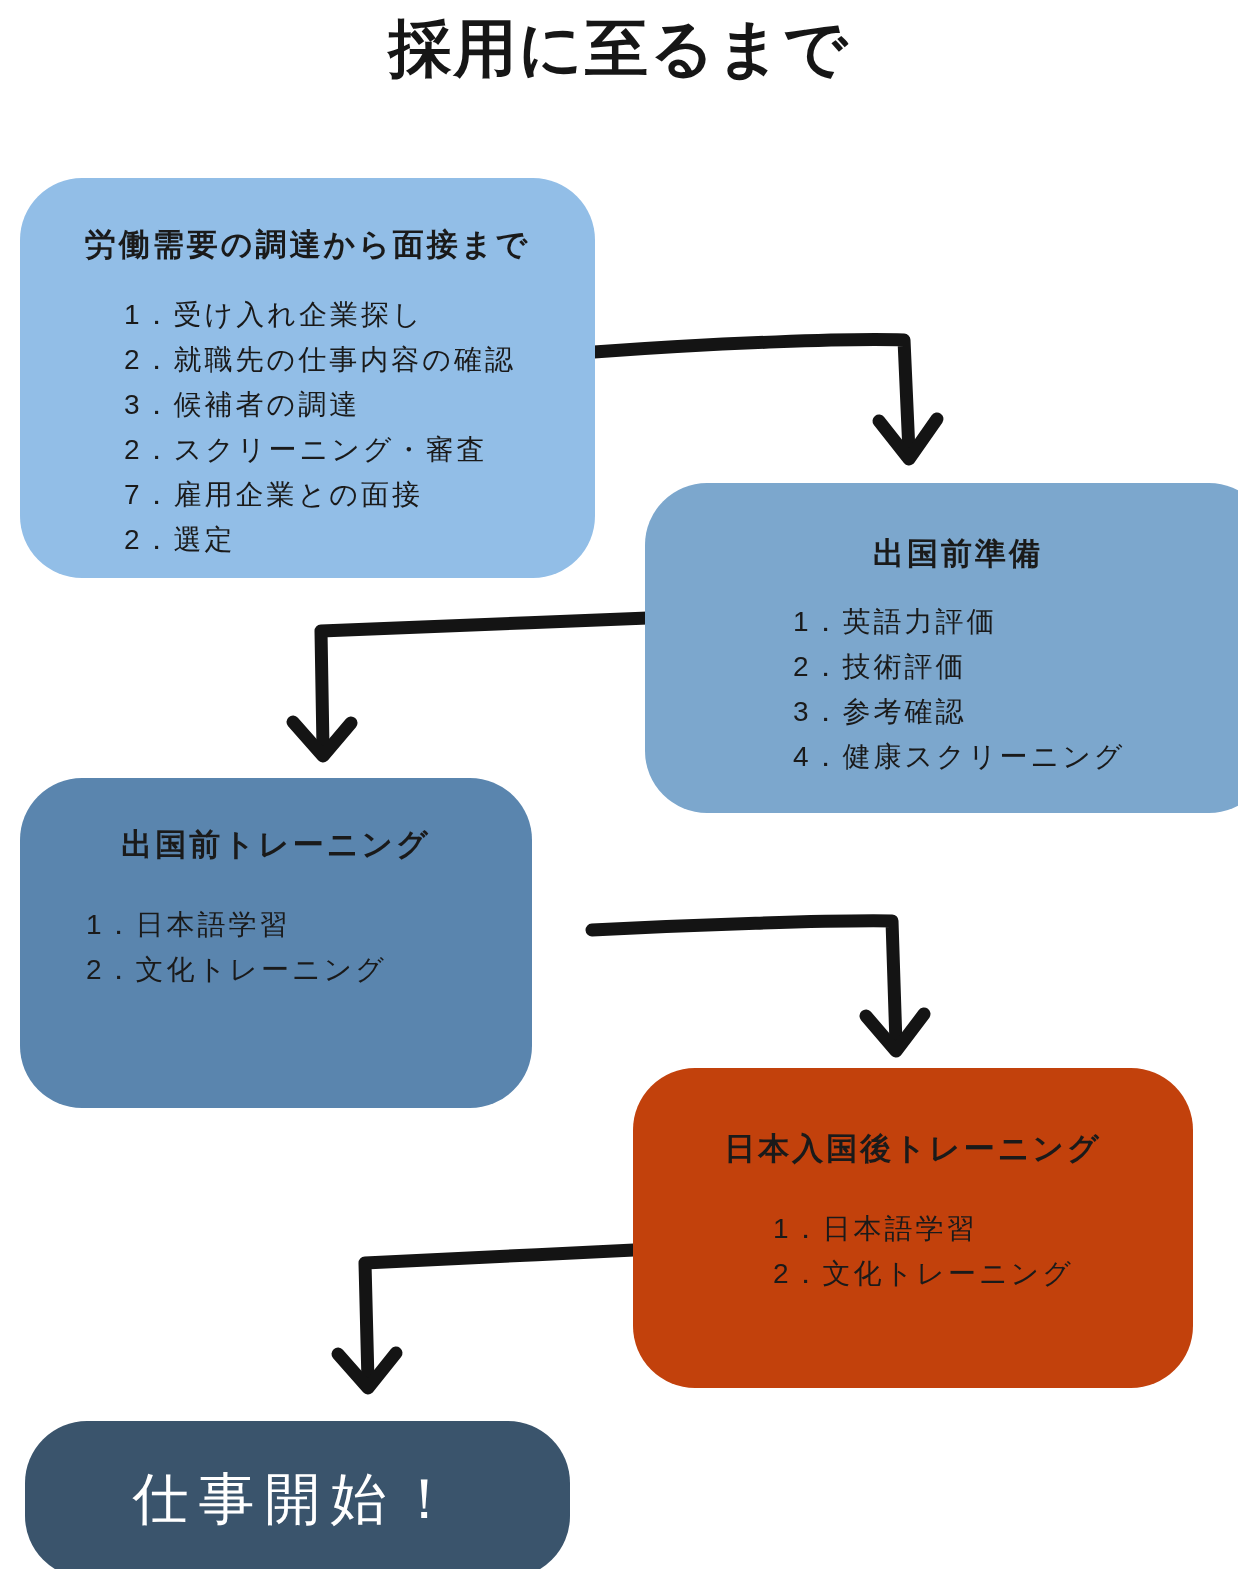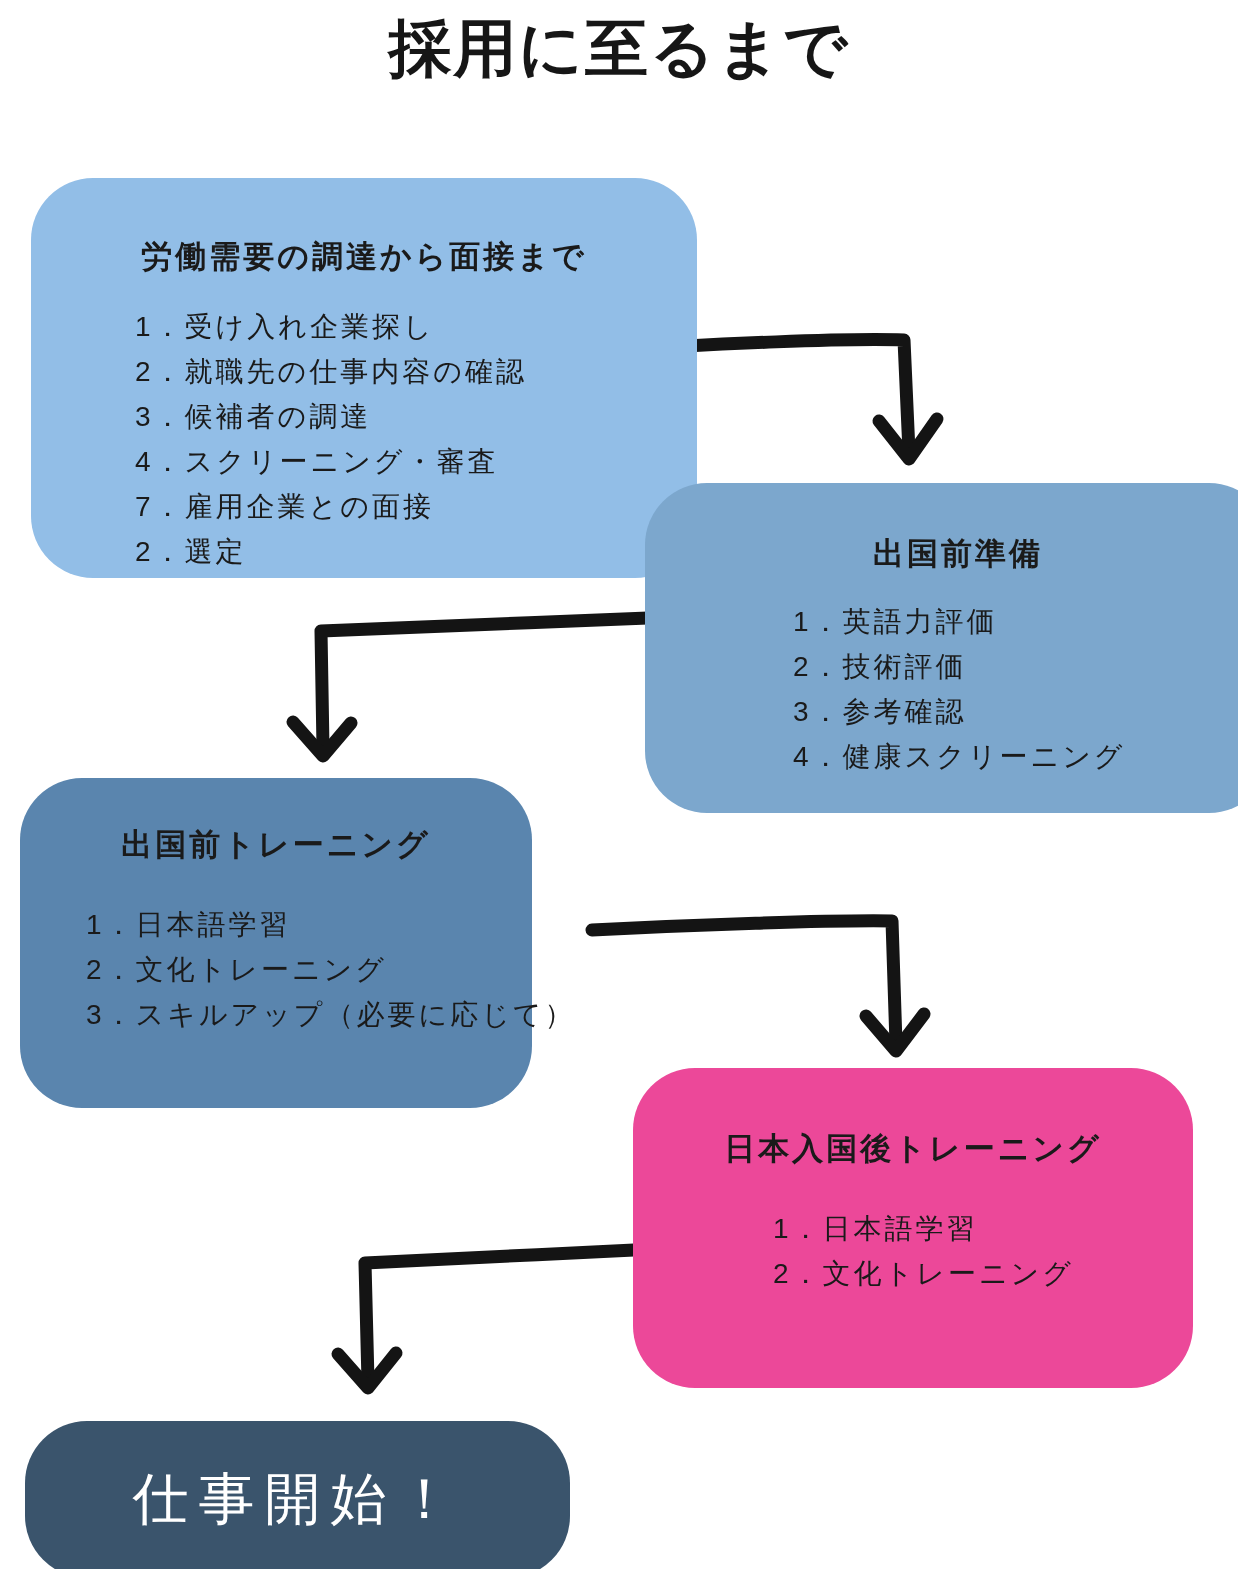--- a/index.html
+++ b/index.html
@@ -46,21 +46,21 @@
     padding: 0;
     font-size: 28px;
     font-weight: 400;
     letter-spacing: 3px;
   }
   .flow-box ol li {
     line-height: 45px;
     white-space: nowrap;
   }
   
-  .box-1 { left: 31px;  top: 178px;  width: 666px; height: 400px; padding-top: 58px; }
+  .box-1 { left: 20px;  top: 178px;  width: 575px; height: 400px; padding-top: 46px; }
   .box-1 h2 { margin-bottom: 26px; }
   .box-1 ol { padding-left: 104px; }
 
   .box-2 { left: 645px; top: 483px;  width: 626px; height: 330px; padding-top: 50px; }
   .box-2 h2 { margin-bottom: 24px; }
   .box-2 ol { padding-left: 148px; }
 
   .box-3 { left: 20px;  top: 778px;  width: 512px; height: 330px; padding-top: 46px; }
   .box-3 h2 { margin-bottom: 36px; }
   .box-3 ol { padding-left: 66px; }
@@ -120,46 +120,45 @@
       <path d="M 338 1354 L 368 1388 L 396 1353" style="stroke: rgb(20, 20, 20);"></path>
     </g>
   </svg>
 
   <section class="flow-box box-1" style="background-color: rgb(146, 190, 231);">
     <h2>労働需要の調達から面接まで</h2>
     <ol>
         <li>1．受け入れ企業探し</li>
         <li>2．就職先の仕事内容の確認</li>
         <li>3．候補者の調達</li>
-        <li>4．スクリーニング・審査</li>
+        <li>2．スクリーニング・審査</li>
         <li>7．雇用企業との面接</li>
         <li>2．選定</li>
       </ol>
   </section>
 
   <section class="flow-box box-2" style="background-color: rgb(124, 167, 205);">
     <h2>出国前準備</h2>
     <ol>
         <li>1．英語力評価</li>
         <li>2．技術評価</li>
         <li>3．参考確認</li>
         <li>4．健康スクリーニング</li>
       </ol>
   </section>
 
   <section class="flow-box box-3" style="background-color: rgb(90, 133, 174);">
     <h2>出国前トレーニング</h2>
     <ol>
         <li>1．日本語学習</li>
         <li>2．文化トレーニング</li>
-        <li>3．スキルアップ（必要に応じて）</li>
       </ol>
   </section>
 
-  <section class="flow-box box-4" style="background-color: #ec4899;">
+  <section class="flow-box box-4" style="background-color: #c2410c;">
     <h2>日本入国後トレーニング</h2>
     <ol>
         <li>1．日本語学習</li>
         <li>2．文化トレーニング</li>
       </ol>
   </section>
 
   <section class="flow-box box-5" style="background-color: rgb(58, 84, 108); margin-top: 18px;">
     <h2>仕事開始！</h2>
   </section>

